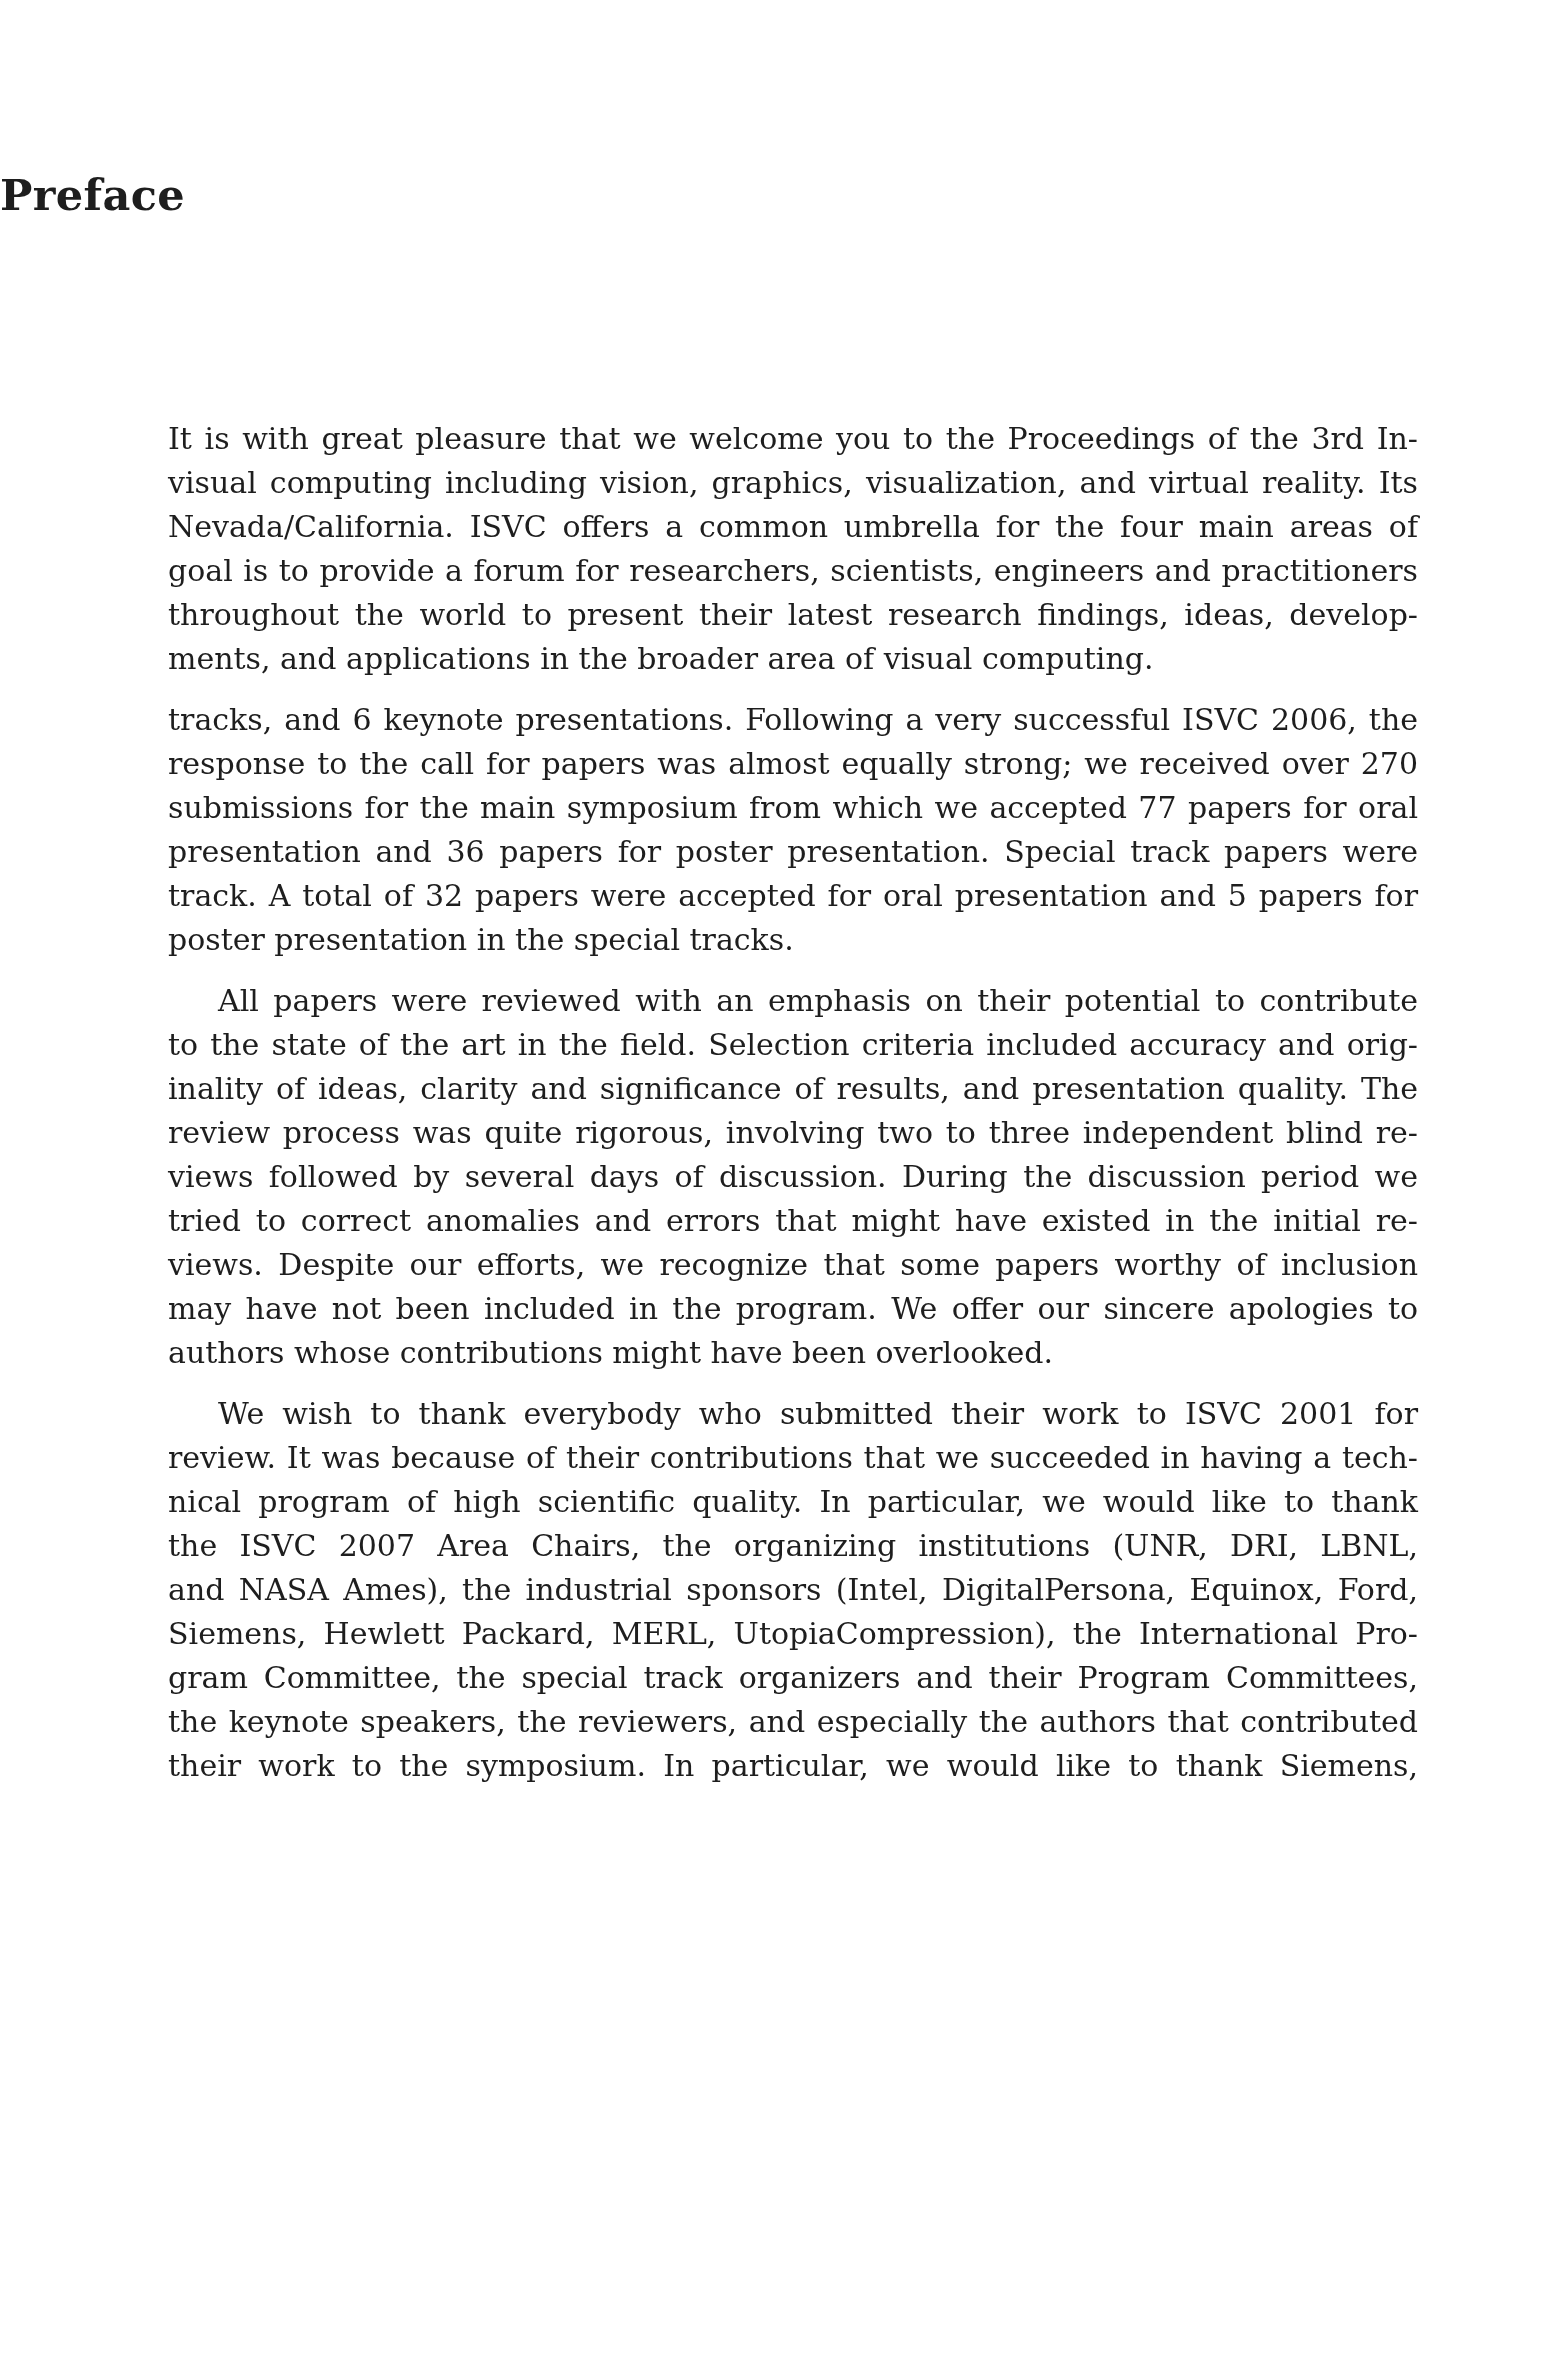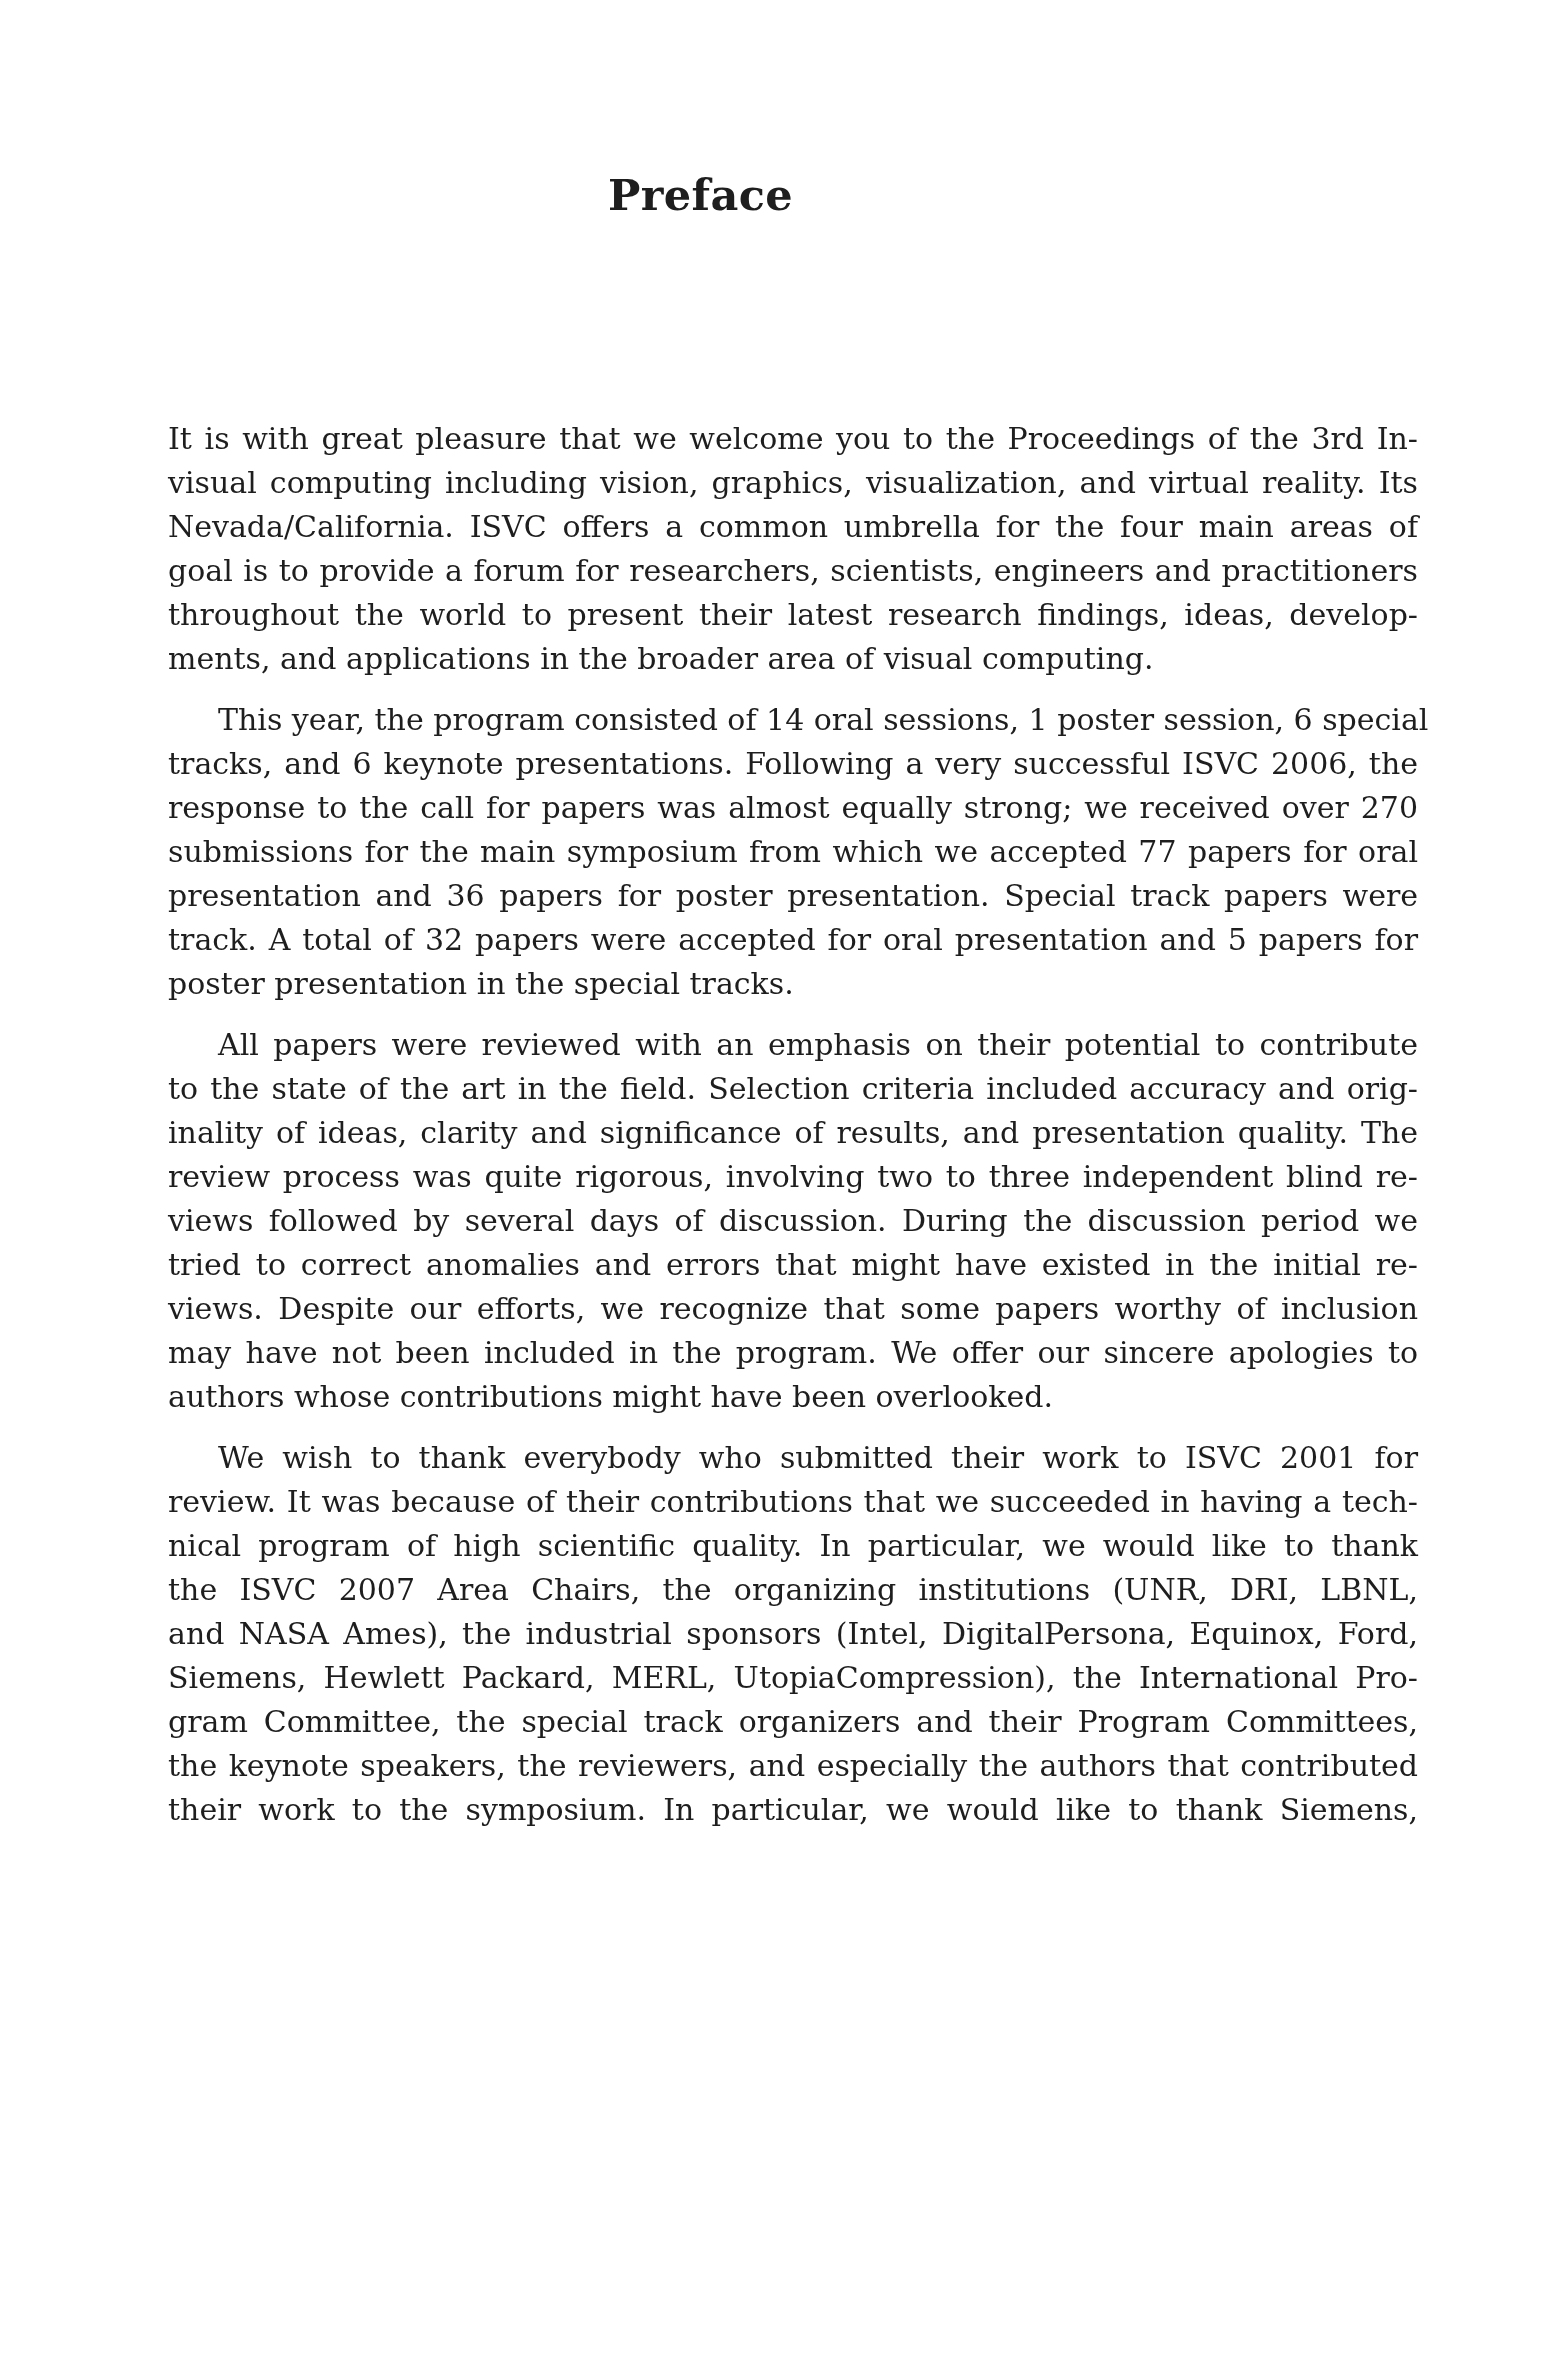--- a/index.html
+++ b/index.html
@@ -19,21 +19,20 @@
     position: absolute;
     left: 0; top: 0;
     width: 1549px;
     height: 2377px;
   }
   .title {
     position: absolute;
     top: 169px;
     left: 0;
     width: 1401px;
-    text-align: center;
     font-size: 43px;
     line-height: 52px;
     font-weight: bold;
     letter-spacing: 0.4px;
     margin: 0;
   }
   .body {
     position: absolute;
     left: 151px;
     top: 400px;
@@ -76,21 +75,20 @@
     <div class="para">
       <span class="line">It is with great pleasure that we welcome you to the Proceedings of the 3rd In-</span>
       <span class="line">visual computing including vision, graphics, visualization, and virtual reality. Its</span>
       <span class="line">Nevada/California. ISVC offers a common umbrella for the four main areas of</span>
       <span class="line">goal is to provide a forum for researchers, scientists, engineers and practitioners</span>
       <span class="line">throughout the world to present their latest research findings, ideas, develop-</span>
       <span class="line last">ments, and applications in the broader area of visual computing.</span>
     </div>
 
     <div class="para">
-      <span class="line indent">This year, the program consisted of 14 oral sessions, 1 poster session, 6 special</span>
       <span class="line">tracks, and 6 keynote presentations. Following a very successful ISVC 2006, the</span>
       <span class="line">response to the call for papers was almost equally strong; we received over 270</span>
       <span class="line">submissions for the main symposium from which we accepted 77 papers for oral</span>
       <span class="line">presentation and 36 papers for poster presentation. Special track papers were</span>
       <span class="line">track. A total of 32 papers were accepted for oral presentation and 5 papers for</span>
       <span class="line last">poster presentation in the special tracks.</span>
     </div>
 
     <div class="para">
       <span class="line indent">All papers were reviewed with an emphasis on their potential to contribute</span>

